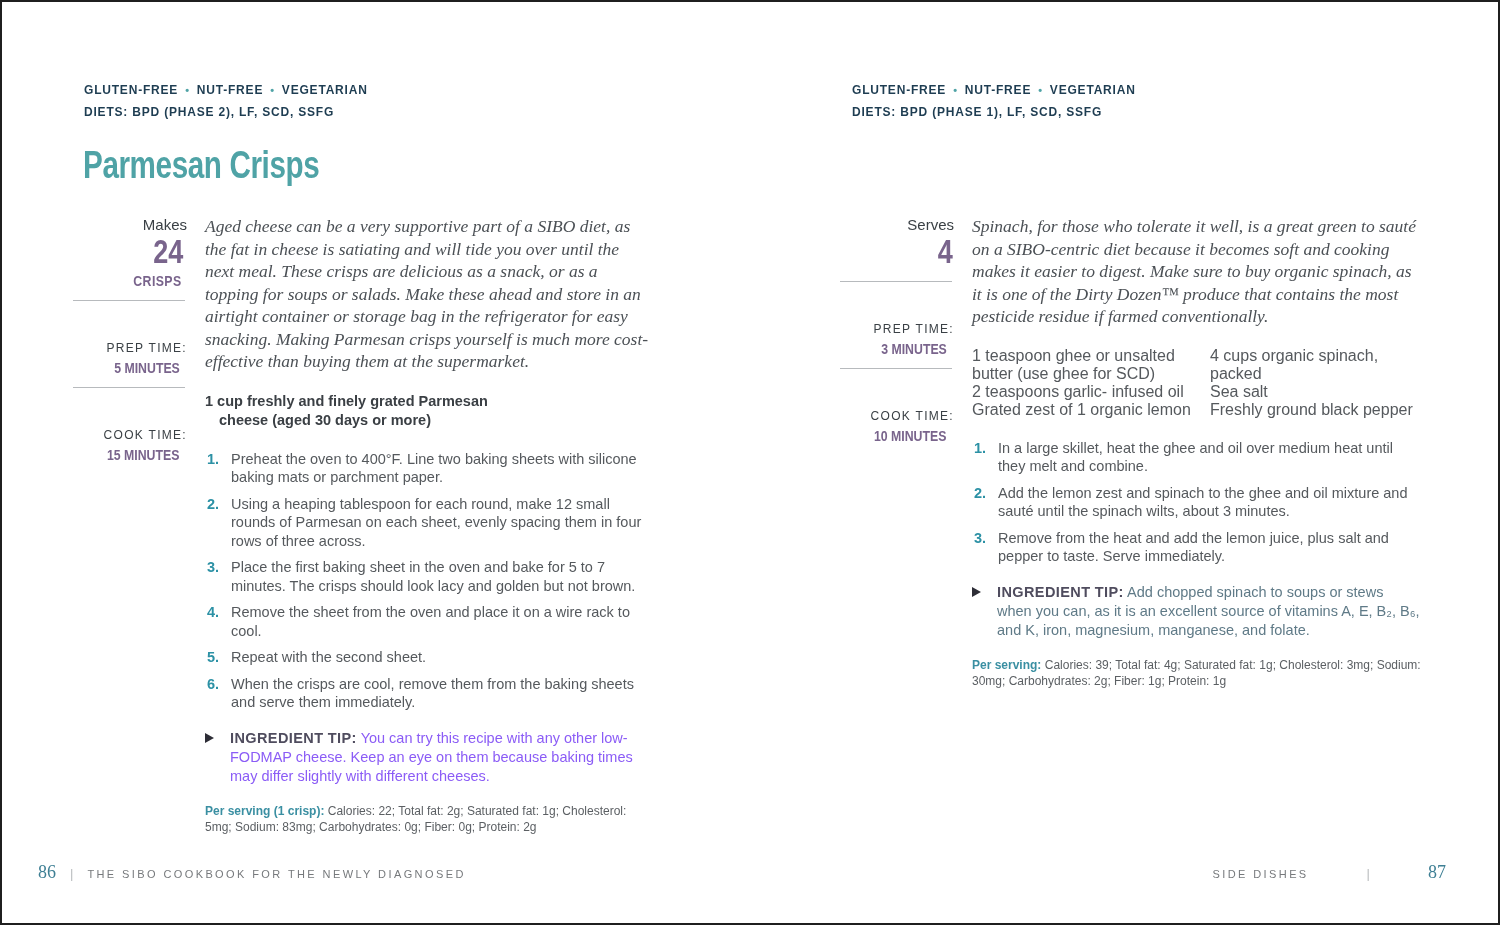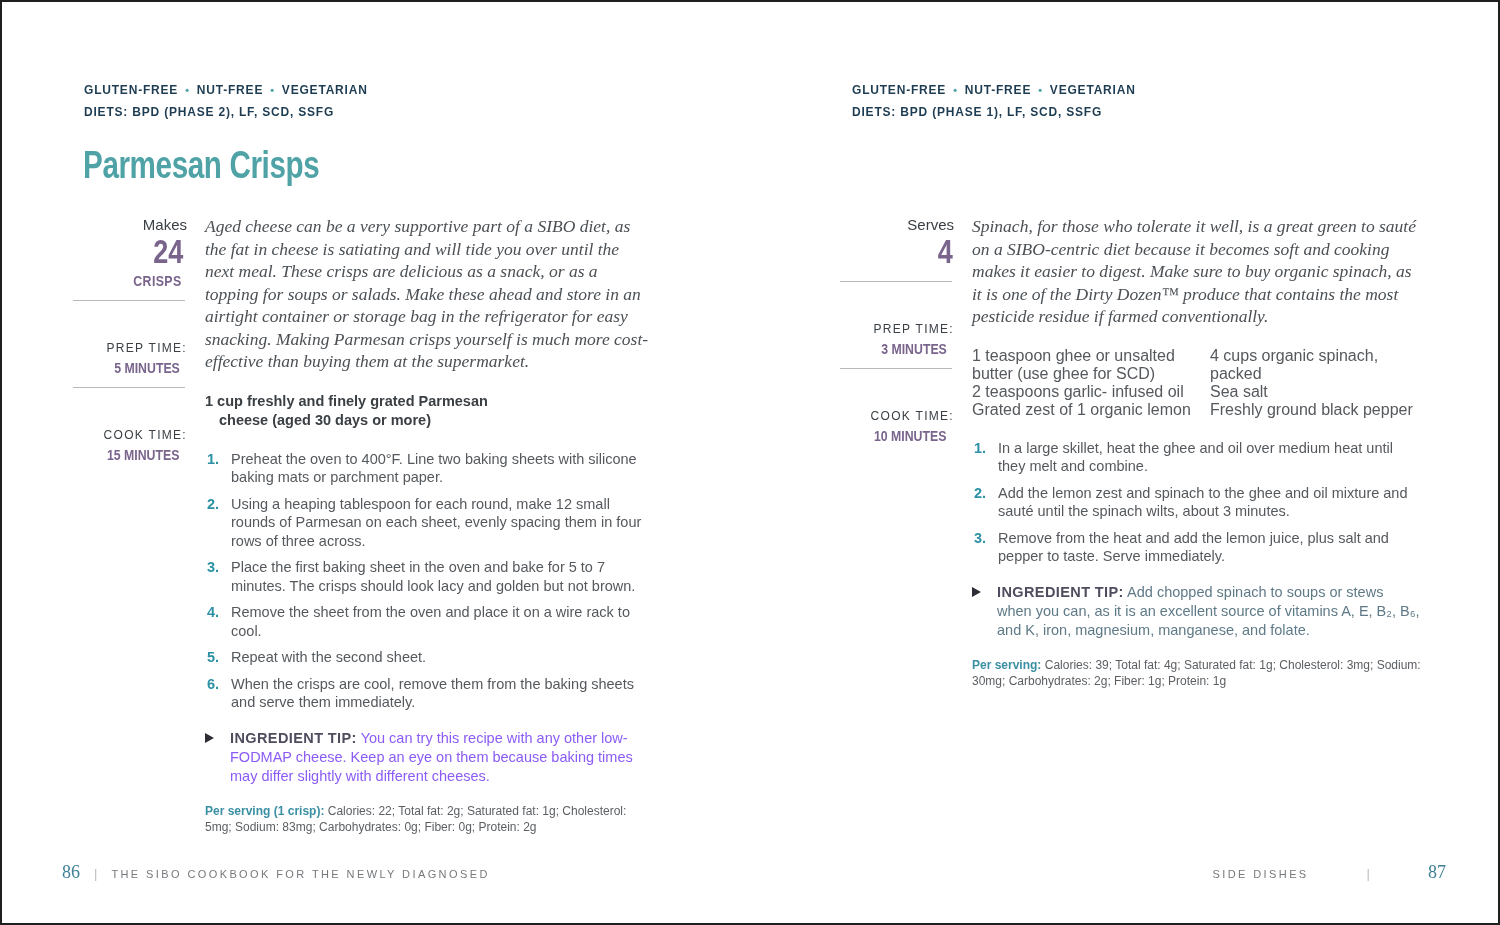--- a/index.html
+++ b/index.html
@@ -59,21 +59,21 @@
   .footer .pg { font-family:"Liberation Serif", serif; font-size:18px; color:#3e7f94; }
   .footer .bar { color:#b9bcbe; font-size:13px; padding:0 14px; }
   .footer .bk { font-size:11px; letter-spacing:2.4px; color:#76797c; }
 
   
   .l-diet  { left:82px;  top:81px; }
   .l-diets { left:82px;  top:103px; }
   .l-title { left:81px;  top:142px;text-decoration:underline; }
   .l-stats { left:69px;  top:214px; }
   .l-main  { left:203px; top:213px; width:447px; }
-  .l-footer{ left:60px; }
+  .l-footer{ left:36px; }
 
   
   .r-diet  { left:850px; top:81px; }
   .r-diets { left:850px; top:103px; }
   .r-title { left:849px; top:142px; }
   .r-stats { left:836px; top:214px; }
   .r-main  { left:970px; top:213px; width:449px; }
   .r-footer{ right:52px;gap:44px; }
 </style>
 </head>

